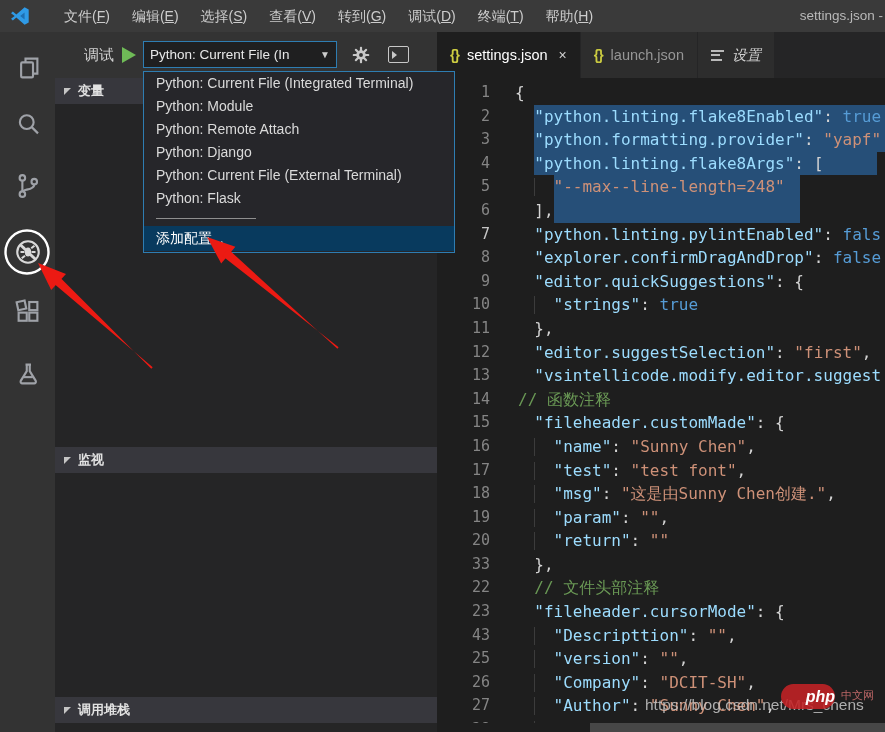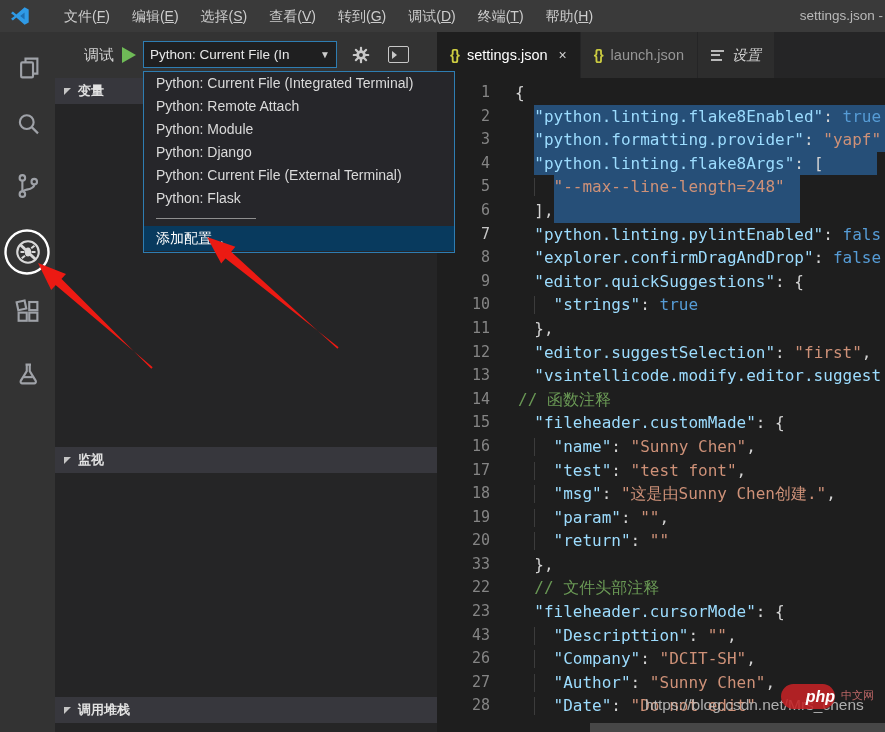--- a/index.html
+++ b/index.html
@@ -188,22 +188,22 @@
     </div>
     <div class="section-header" style="top: 665px;">
       <div class="tw"></div>
       <span>调用堆栈</span>
     </div>
   </div>
 
 <div class="dd">
   <div id="dd-items">
       <div class="dd-item">Python: Current File (Integrated Terminal)</div>
+      <div class="dd-item">Python: Module</div>
       <div class="dd-item">Python: Remote Attach</div>
-      <div class="dd-item">Python: Module</div>
       <div class="dd-item">Python: Django</div>
       <div class="dd-item">Python: Current File (External Terminal)</div>
       <div class="dd-item">Python: Flask</div>
     </div>
   <div class="dd-sep"></div>
   <div class="dd-add">添加配置...</div>
 </div>
 
 <div class="tabbar" id="tabbar">
     <div class="tab active">
@@ -314,20 +314,24 @@
       <span class="ln">22</span>
       <div class="lc"><span class="txt" style="margin-left: 19.266px;"><span class="tk-c">// 文件头部注释</span></span></div>
     </div>
     <div class="cl">
       <span class="ln">23</span>
       <div class="lc"><span class="txt" style="margin-left: 19.266px;"><span class="tk-k">"fileheader.cursorMode"</span><span class="tk-p">: {</span></span></div>
     </div>
     <div class="cl">
       <span class="ln">43</span>
       <div class="lc"><div class="guide"></div><span class="txt" style="margin-left: 38.532px;"><span class="tk-k">"Descripttion"</span><span class="tk-p">: </span><span class="tk-s">""</span><span class="tk-p">,</span></span></div>
+    </div>
+    <div class="cl">
+      <span class="ln">25</span>
+      <div class="lc"><div class="guide"></div><span class="txt" style="margin-left: 38.532px;"><span class="tk-k">"version"</span><span class="tk-p">: </span><span class="tk-s">""</span><span class="tk-p">,</span></span></div>
     </div>
     <div class="cl">
       <span class="ln">26</span>
       <div class="lc"><div class="guide"></div><span class="txt" style="margin-left: 38.532px;"><span class="tk-k">"Company"</span><span class="tk-p">: </span><span class="tk-s">"DCIT-SH"</span><span class="tk-p">,</span></span></div>
     </div>
     <div class="cl">
       <span class="ln">27</span>
       <div class="lc"><div class="guide"></div><span class="txt" style="margin-left: 38.532px;"><span class="tk-k">"Author"</span><span class="tk-p">: </span><span class="tk-s">"Sunny Chen"</span><span class="tk-p">,</span></span></div>
     </div>
     <div class="cl">

